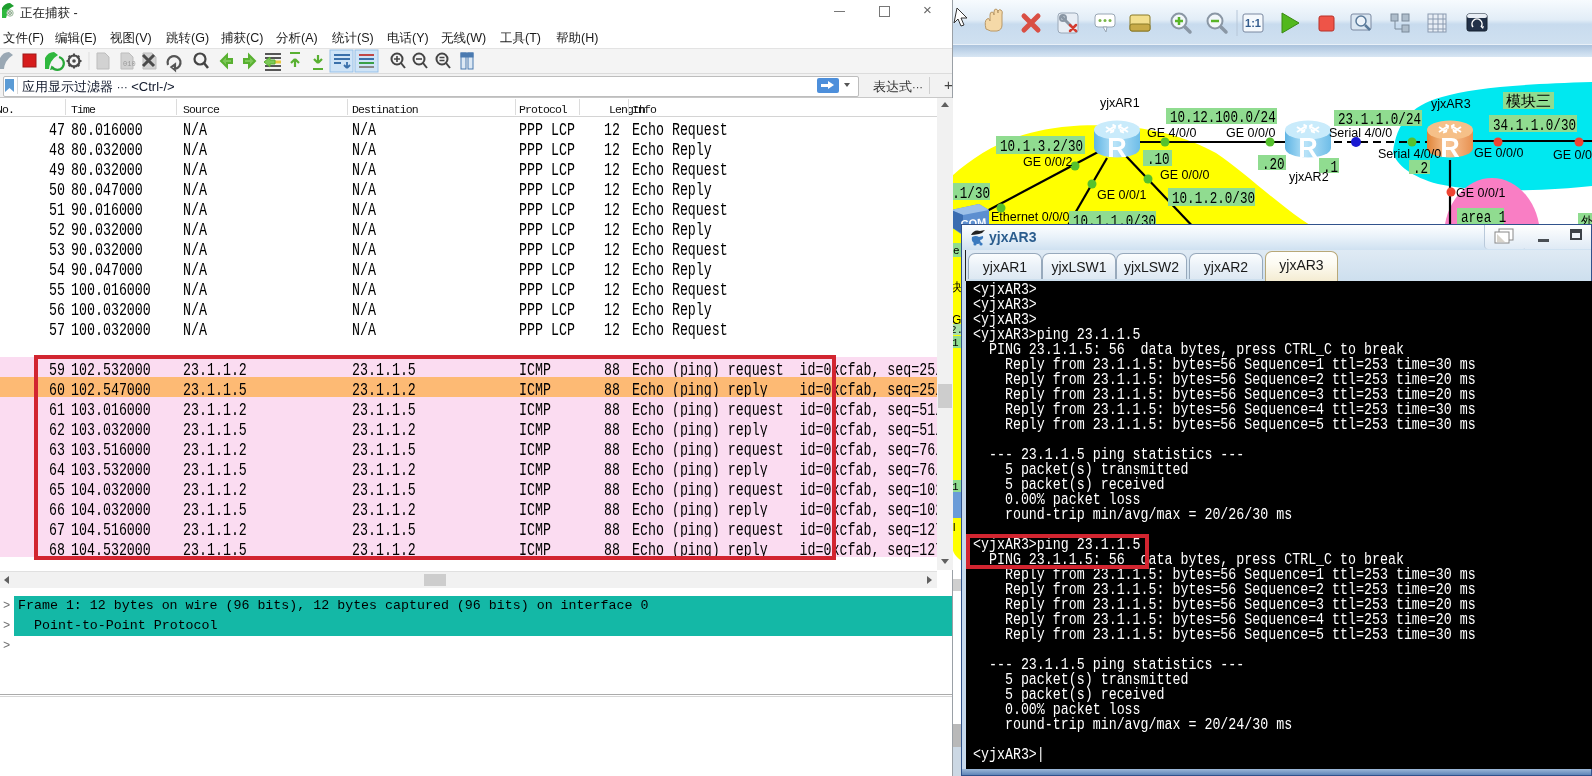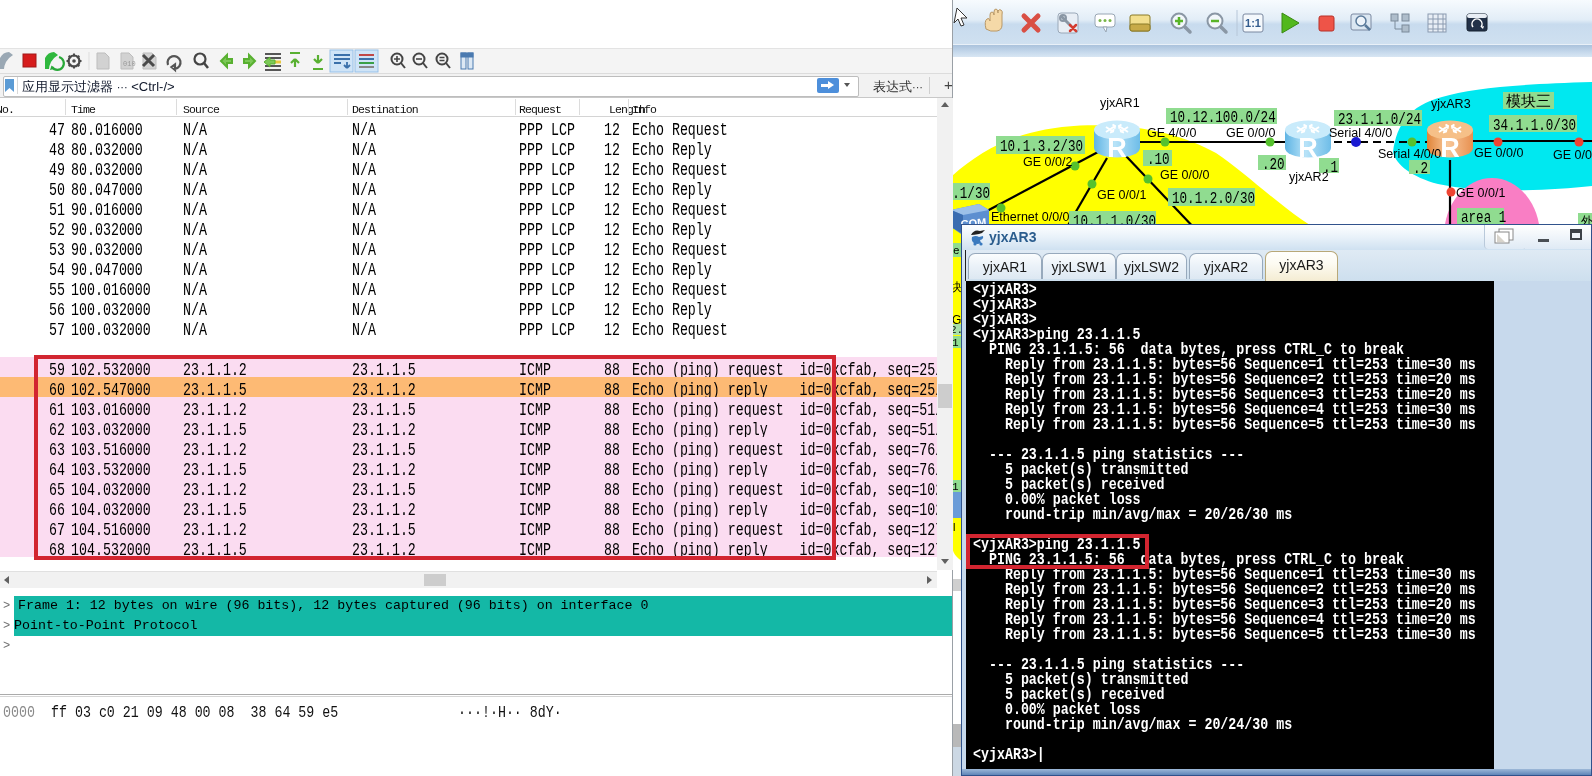--- a/index.html
+++ b/index.html
@@ -6,21 +6,21 @@
 .mono{font-family:"Liberation Mono",monospace;}
 
 #ensp{left:950px;top:0;width:642px;height:776px;background:#fff;}
 #etb{left:0;top:0;width:642px;height:44px;background:linear-gradient(#f7fbfe,#e2edf7 45%,#c8dbee 55%,#cfe0f0);border-bottom:1px solid #e8f0f8;}
 #etb2{left:0;top:45px;width:642px;height:12px;background:linear-gradient(#aac2dc,#c6d9ec 60%,#d8e6f3);}
 
 #term{left:961px;top:224px;width:631px;height:552px;background:#c7d9ec;}
 #tborder{left:0;top:0;width:631px;height:552px;border:1px solid #30528c;box-sizing:border-box;}
 #ttitle{left:1px;top:1px;width:629px;height:25px;background:linear-gradient(#fdfeff,#e8f1f9 50%,#cfe1f1);}
 #ttabs{left:1px;top:26px;width:629px;height:31px;background:linear-gradient(#dfeaf4,#cddfee);}
-#tscreen{left:5px;top:57px;width:528px;height:488px;background:#000;overflow:hidden;font-weight:bold;}
+#tscreen{left:5px;top:57px;width:626px;height:488px;background:#000;overflow:hidden;}
 #tbot{left:1px;top:545px;width:629px;height:6px;background:linear-gradient(#9db8d8,#5f85b8);}
 .tab{position:absolute;top:3px;height:25px;border:1px solid #97a9bc;border-bottom:none;border-radius:7px 7px 0 0;background:linear-gradient(#fbfdfe,#eaf1f8 50%,#dde8f2);color:#1a1a1a;font-size:14px;text-align:center;line-height:26px;}
 .tabA{top:1px;height:29px;background:linear-gradient(#fffffd,#fdfbf2 40%,#f4ecd2);border-color:#b8a878;z-index:3;}
 pre#tpre{margin:0;position:absolute;left:7px;top:0px;color:#fff;font-family:"Liberation Mono",monospace;font-size:13.3px;line-height:12px;transform:translateY(1.5px) scaleY(1.25);transform-origin:0 0;}
 
 .redbox{position:absolute;border:4px solid #d22530;z-index:30;}
 
 #ws{left:0;top:0;width:953px;height:776px;background:#fff;border-right:1px solid #9aa0a6;box-sizing:border-box;z-index:10;}
 #wtitle{left:0;top:0;width:952px;height:24px;background:#fff;}
 #wmenu{left:0;top:24px;width:952px;height:24px;background:#fff;font-size:12.5px;color:#1a1a1a;}
@@ -321,20 +321,45 @@
     5 packet(s) received
     0.00% packet loss
     round-trip min/avg/max = 20/24/30 ms
 
 &lt;yjxAR3&gt;|</pre>
     </div>
   <div class="a" id="tbot"></div>
 </div>
 
 <div class="a" id="ws">
+  <div class="a" id="wtitle">
+    <svg class="a" style="left:1px;top:2px" width="16" height="17" viewBox="0 0 16 17">
+        <path d="M1 16 L1 6 Q4 1 9 1 L13 4 Q8 6 6 10 Q4 14 4 16 Z" fill="#1e9e2e"></path>
+        <path d="M1 16 L1 8 Q5 6 8 8 Q6 12 5 16 Z" fill="#2fb83e"></path>
+        <circle cx="9" cy="11" r="3.2" fill="#eef4ee" stroke="#9ab89a"></circle>
+        <circle cx="9" cy="11" r="1.4" fill="none" stroke="#7a9a7a"></circle>
+      </svg>
+    <span class="a" style="left:20px;top:5px;font-size:12.5px;color:#222;">正在捕获 -</span>
+    <div class="a" style="left:834px;top:11px;width:11px;height:1px;background:#777;"></div>
+    <div class="a" style="left:879px;top:6px;width:9px;height:9px;border:1px solid #777;"></div>
+    <span class="a" style="left:923px;top:1px;color:#666;font-size:15px;">×</span>
+  </div>
+  <div class="a" id="wmenu">
+    <span style="left:3px;">文件(F)</span>
+      <span style="left:55px;">编辑(E)</span>
+      <span style="left:110px;">视图(V)</span>
+      <span style="left:166px;">跳转(G)</span>
+      <span style="left:221px;">捕获(C)</span>
+      <span style="left:276px;">分析(A)</span>
+      <span style="left:332px;">统计(S)</span>
+      <span style="left:387px;">电话(Y)</span>
+      <span style="left:441px;">无线(W)</span>
+      <span style="left:500px;">工具(T)</span>
+      <span style="left:556px;">帮助(H)</span>
+  </div>
   <div class="a" id="wtool">
     <svg class="a" style="left:0;top:0" width="952" height="24" viewBox="0 0 952 24">
       <path d="M0 20 L0 9 Q3 3 9 3 L13 6 Q8 9 6 13 Q4 17 4 20 Z" fill="#9aa8b4"></path>
       <rect x="23" y="5" width="13" height="13" fill="#d61c1c" stroke="#a01818"></rect>
       <path d="M45 20 L45 9 Q48 3 54 3 L58 6 Q53 9 51 13 Q49 17 49 20 Z" fill="#2fb83e"></path>
       <path d="M59 8 a6.5 6.5 0 1 1 -7 10" fill="none" stroke="#28a838" stroke-width="2.2"></path>
       <path d="M50 21 l1.5 -4.5 3.5 3.2 Z" fill="#28a838"></path>
       <circle cx="74" cy="12" r="5.5" fill="none" stroke="#4a4a4a" stroke-width="2.2"></circle>
       <circle cx="74" cy="12" r="1.8" fill="#4a4a4a"></circle>
       <g stroke="#4a4a4a" stroke-width="2">
@@ -403,21 +428,21 @@
     <div class="a" style="left:844px;top:9px;width:0;height:0;border-left:3.5px solid transparent;border-right:3.5px solid transparent;border-top:4.5px solid #555;"></div>
     <span class="a" style="left:873px;top:4px;font-size:13px;color:#333;">表达式<span style="font-size:11px">···</span></span>
     <div class="a" style="left:929px;top:3px;width:1px;height:17px;background:#cfcfcf;"></div>
     <span class="a" style="left:944px;top:2px;font-size:15px;color:#444;">+</span>
   </div>
   <div class="a" id="whead">
     <span class="a mono" style="left:-4px;top:5px;">No.</span>
     <span class="a mono" style="left:71px;top:5px;">Time</span>
     <span class="a mono" style="left:183px;top:5px;">Source</span>
     <span class="a mono" style="left:352px;top:5px;">Destination</span>
-    <span class="a mono" style="left:519px;top:5px;">Request</span>
+    <span class="a mono" style="left:519px;top:5px;">Protocol</span>
     <span class="a mono" style="left:609px;top:5px;">Length</span>
     <span class="a mono" style="left:632px;top:5px;">Info</span>
     <i class="hsep" style="left:65px"></i>
       <i class="hsep" style="left:176px"></i>
       <i class="hsep" style="left:347px"></i>
       <i class="hsep" style="left:515px"></i>
       <i class="hsep" style="left:579px"></i>
       <i class="hsep" style="left:628px"></i>
   </div>
   <div class="a" id="wlist">
@@ -451,27 +476,21 @@
     <div class="a" style="left:4px;top:461px;width:0;height:0;border-left:4px solid transparent;border-right:4px solid transparent;border-top:5px solid #606060;"></div>
     <div class="a" style="left:1px;top:286px;width:14px;height:24px;background:#cdcdcd;"></div>
   </div>
   <div class="a" id="hsb">
     <div class="a" style="left:4px;top:4px;width:0;height:0;border-top:4px solid transparent;border-bottom:4px solid transparent;border-right:5px solid #606060;"></div>
     <div class="a" style="left:927px;top:4px;width:0;height:0;border-top:4px solid transparent;border-bottom:4px solid transparent;border-left:5px solid #606060;"></div>
     <div class="a" style="left:424px;top:2px;width:22px;height:12px;background:#cdcdcd;"></div>
   </div>
   <div class="a" id="wdet">
     <div class="drow mono" style="top:1px;"><span style="position:absolute;left:4px;">Frame 1: 12 bytes on wire (96 bits), 12 bytes captured (96 bits) on interface 0</span></div>
-    <div class="drow mono" style="top:21px;"><span style="position:absolute;left:0;">Point-to-Point Protocol</span></div>
+    <div class="drow mono" style="top:21px;"><span style="position:absolute;left:20px;">Point-to-Point Protocol</span></div>
     <span class="dchev mono" style="top:4px;">&gt;</span>
     <span class="dchev mono" style="top:24px;">&gt;</span>
     <span class="dchev mono" style="top:44px;">&gt;</span>
   </div>
   <div class="a" id="wsep"></div>
-  <div class="a" id="whex">
-
-    <span class="a mono" style="left:3px;top:8px;color:#8a8a8a;transform:scaleY(1.3);transform-origin:0 50%;">0000</span>
-    <span class="a mono" style="left:51px;top:8px;color:#111;white-space:pre;transform:scaleY(1.3);transform-origin:0 50%;">ff 03 c0 21 09 48 00 08  38 64 59 e5</span>
-    <span class="a mono" style="left:458px;top:8px;color:#111;transform:scaleY(1.3);transform-origin:0 50%;">···!·H·· 8dY·</span>
-  </div>
 </div>
 <div class="redbox" style="left:34px;top:355px;width:794px;height:197px;"></div>
 <div class="redbox" style="left:966px;top:534px;width:175px;height:27px;"></div>
 
 </body></html>

